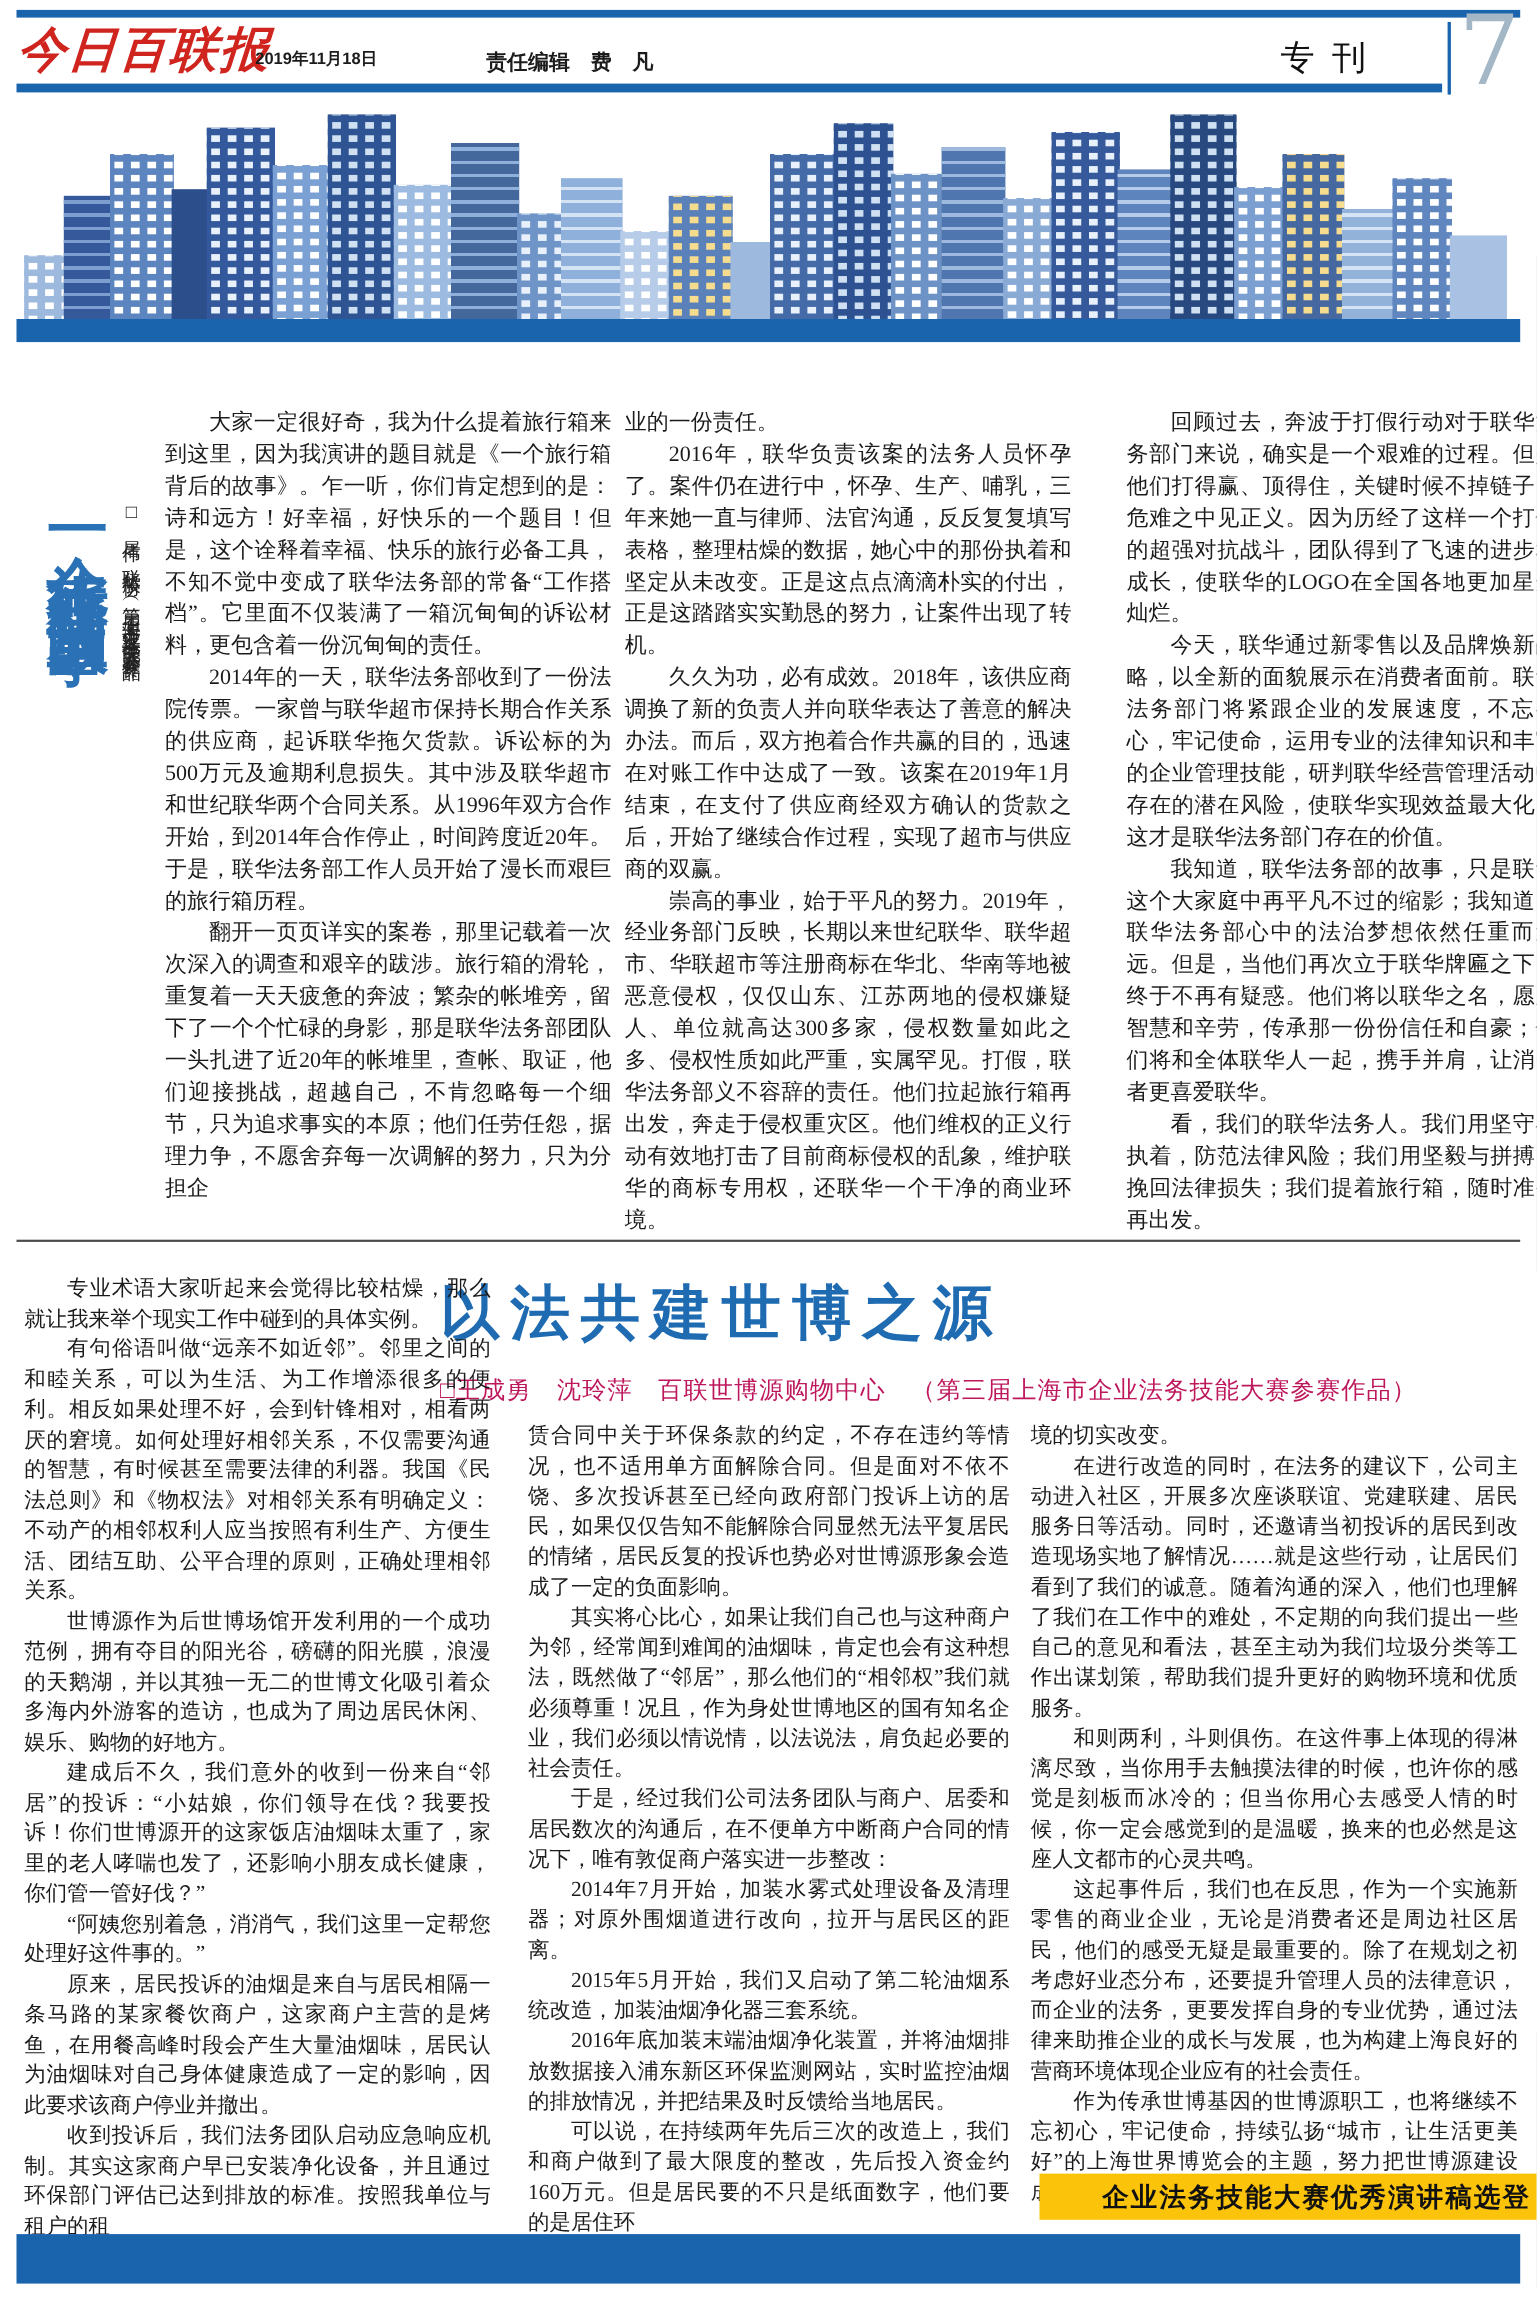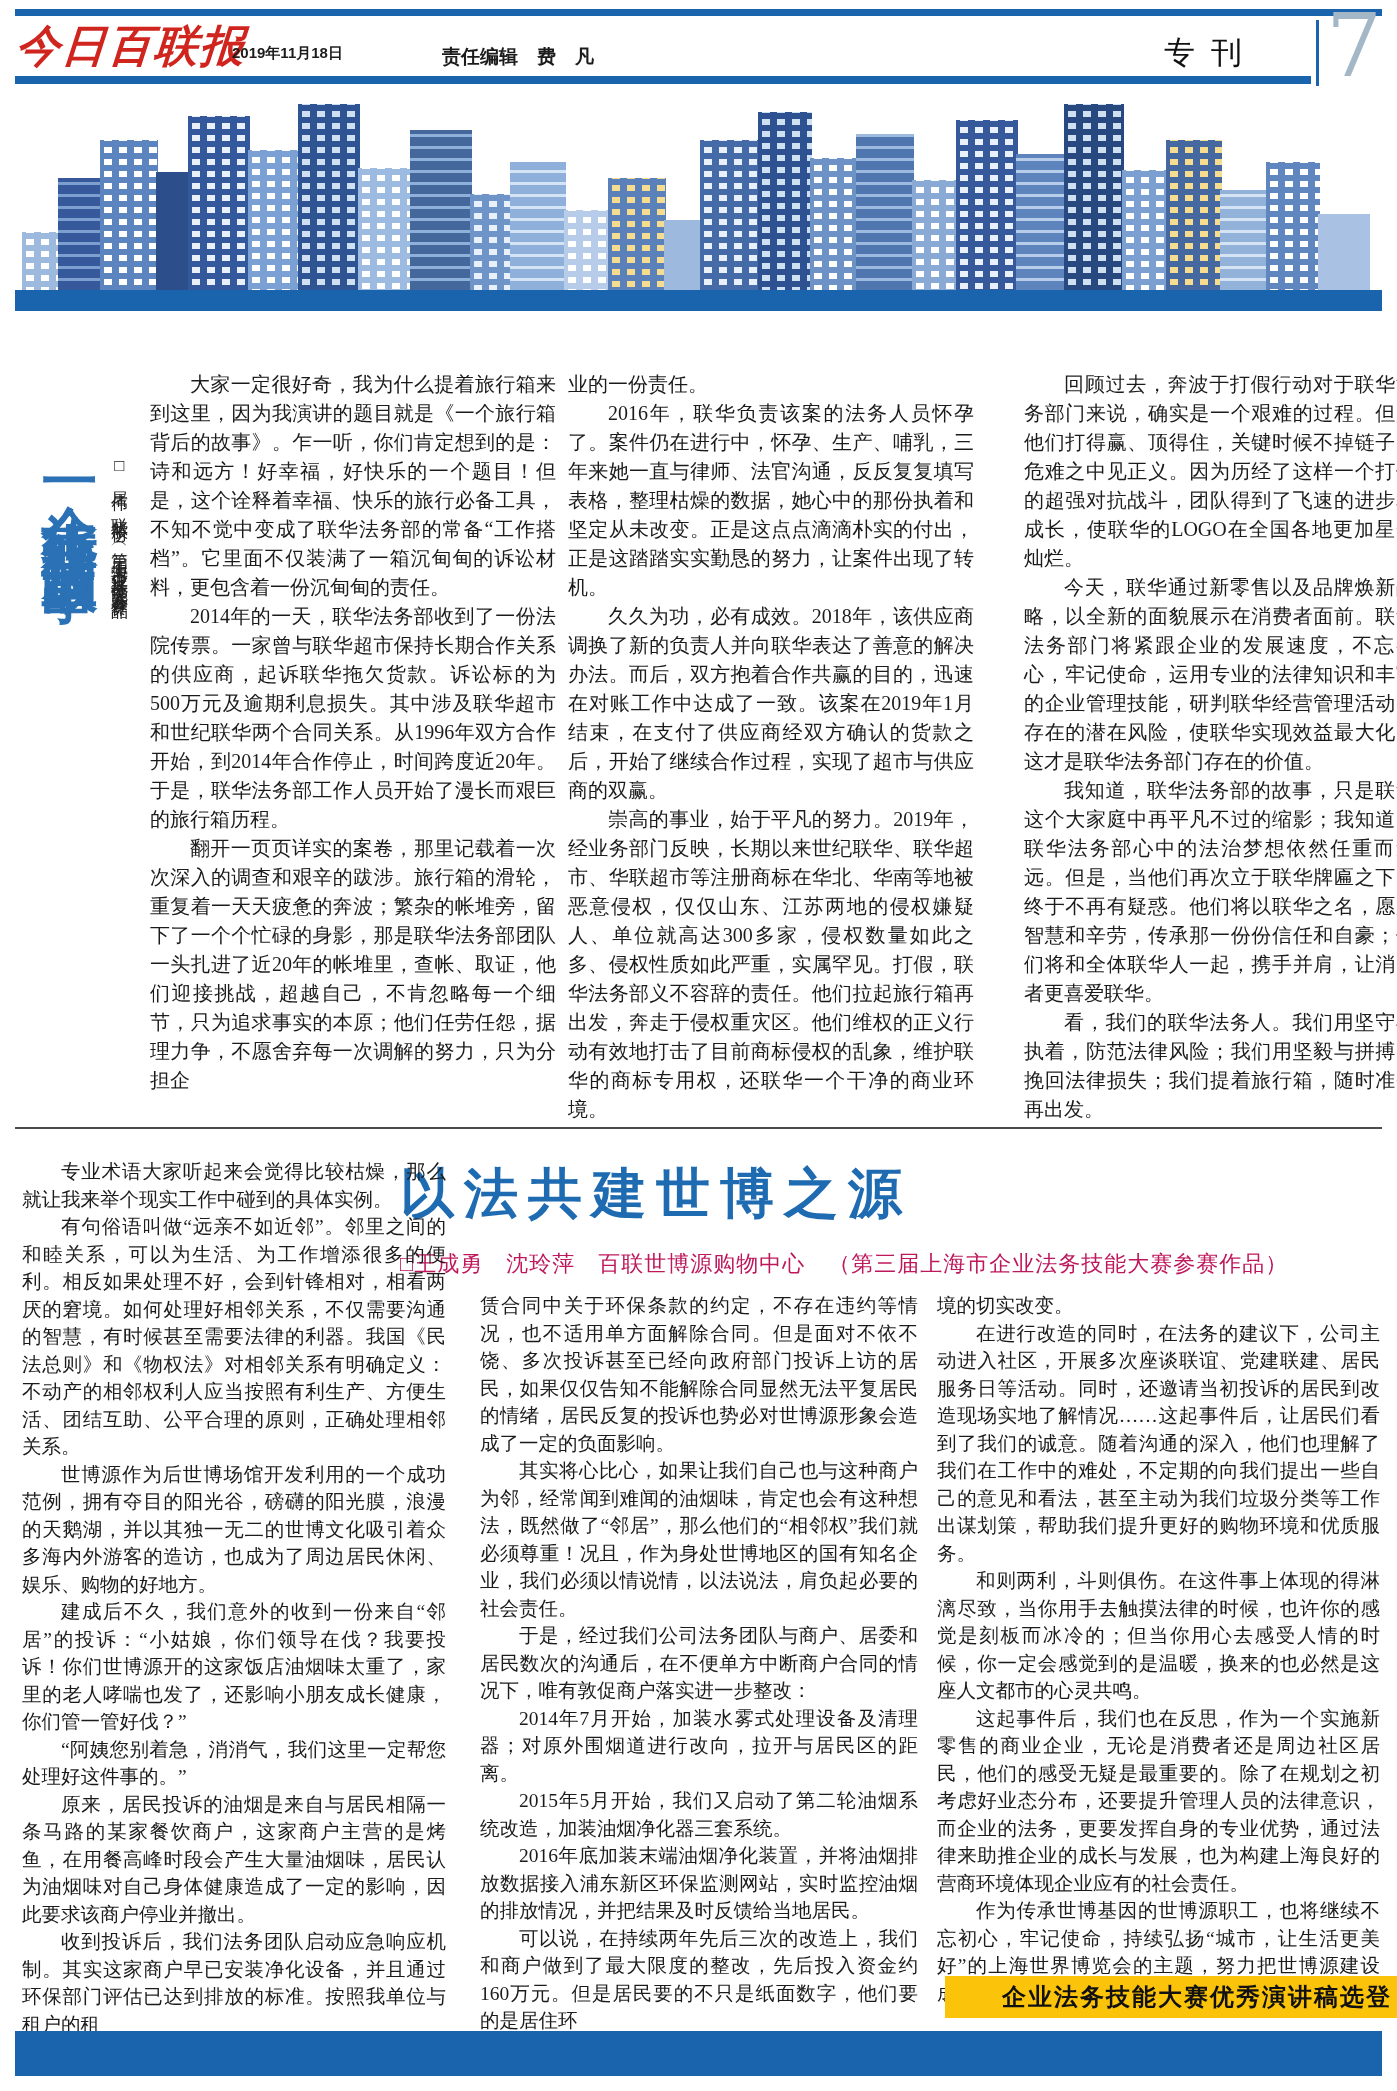--- a/index.html
+++ b/index.html
@@ -152,21 +152,21 @@
         <p class="para">赁合同中关于环保条款的约定，不存在违约等情况，也不适用单方面解除合同。但是面对不依不饶、多次投诉甚至已经向政府部门投诉上访的居民，如果仅仅告知不能解除合同显然无法平复居民的情绪，居民反复的投诉也势必对世博源形象会造成了一定的负面影响。</p>
         <p class="para ind">其实将心比心，如果让我们自己也与这种商户为邻，经常闻到难闻的油烟味，肯定也会有这种想法，既然做了“邻居”，那么他们的“相邻权”我们就必须尊重！况且，作为身处世博地区的国有知名企业，我们必须以情说情，以法说法，肩负起必要的社会责任。</p>
         <p class="para ind">于是，经过我们公司法务团队与商户、居委和居民数次的沟通后，在不便单方中断商户合同的情况下，唯有敦促商户落实进一步整改：</p>
         <p class="para ind">2014年7月开始，加装水雾式处理设备及清理器；对原外围烟道进行改向，拉开与居民区的距离。</p>
         <p class="para ind">2015年5月开始，我们又启动了第二轮油烟系统改造，加装油烟净化器三套系统。</p>
         <p class="para ind">2016年底加装末端油烟净化装置，并将油烟排放数据接入浦东新区环保监测网站，实时监控油烟的排放情况，并把结果及时反馈给当地居民。</p>
         <p class="para ind">可以说，在持续两年先后三次的改造上，我们和商户做到了最大限度的整改，先后投入资金约160万元。但是居民要的不只是纸面数字，他们要的是居住环</p>
       </div>
     <div class="col a2c3">
         <p class="para">境的切实改变。</p>
-        <p class="para ind">在进行改造的同时，在法务的建议下，公司主动进入社区，开展多次座谈联谊、党建联建、居民服务日等活动。同时，还邀请当初投诉的居民到改造现场实地了解情况……这起事件后，让居民们看到了我们的诚意。随着沟通的深入，他们也理解了我们在工作中的难处，不定期的向我们提出一些自己的意见和看法，甚至主动为我们垃圾分类等工作出谋划策，帮助我们提升更好的购物环境和优质服务。</p>
+        <p class="para ind">在进行改造的同时，在法务的建议下，公司主动进入社区，开展多次座谈联谊、党建联建、居民服务日等活动。同时，还邀请当初投诉的居民到改造现场实地了解情况……就是这些行动，让居民们看到了我们的诚意。随着沟通的深入，他们也理解了我们在工作中的难处，不定期的向我们提出一些自己的意见和看法，甚至主动为我们垃圾分类等工作出谋划策，帮助我们提升更好的购物环境和优质服务。</p>
         <p class="para ind">和则两利，斗则俱伤。在这件事上体现的得淋漓尽致，当你用手去触摸法律的时候，也许你的感觉是刻板而冰冷的；但当你用心去感受人情的时候，你一定会感觉到的是温暖，换来的也必然是这座人文都市的心灵共鸣。</p>
         <p class="para ind">这起事件后，我们也在反思，作为一个实施新零售的商业企业，无论是消费者还是周边社区居民，他们的感受无疑是最重要的。除了在规划之初考虑好业态分布，还要提升管理人员的法律意识，而企业的法务，更要发挥自身的专业优势，通过法律来助推企业的成长与发展，也为构建上海良好的营商环境体现企业应有的社会责任。</p>
         <p class="para ind">作为传承世博基因的世博源职工，也将继续不忘初心，牢记使命，持续弘扬“城市，让生活更美好”的上海世界博览会的主题，努力把世博源建设成“绿色之源、人文之源和活力之源”。</p>
       </div>
   </div>
 
   <div class="badge">企业法务技能大赛优秀演讲稿选登</div>
   <div class="bottom-bar"></div>
 
 </div>

